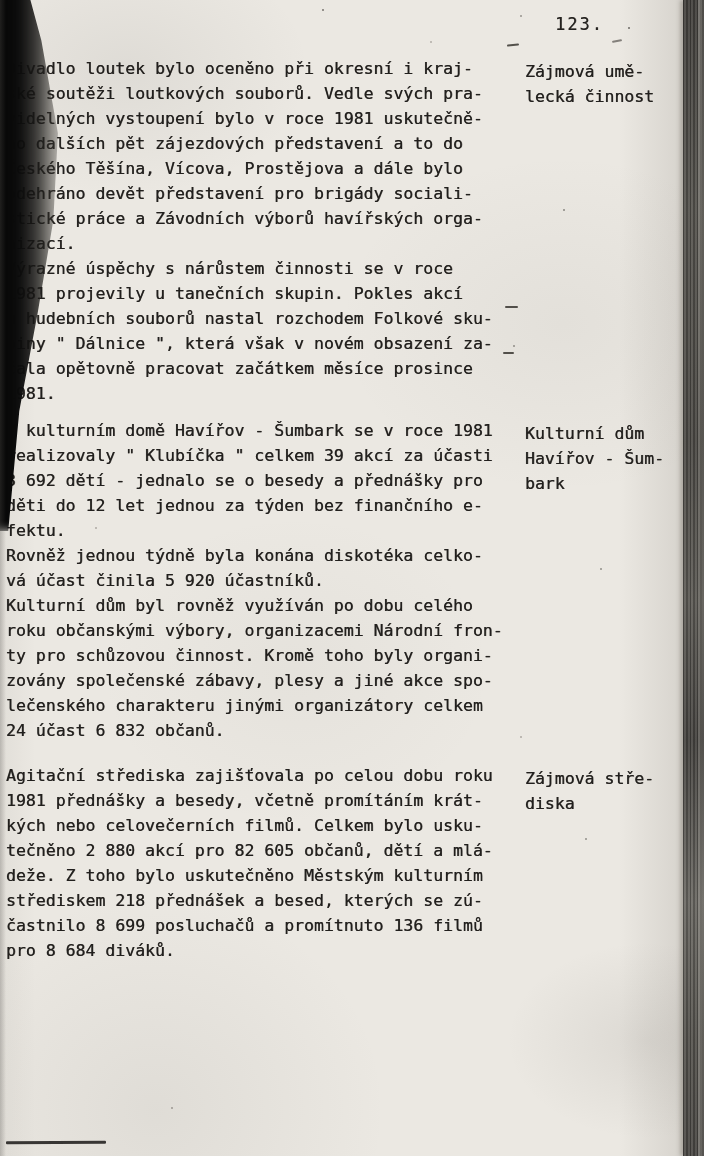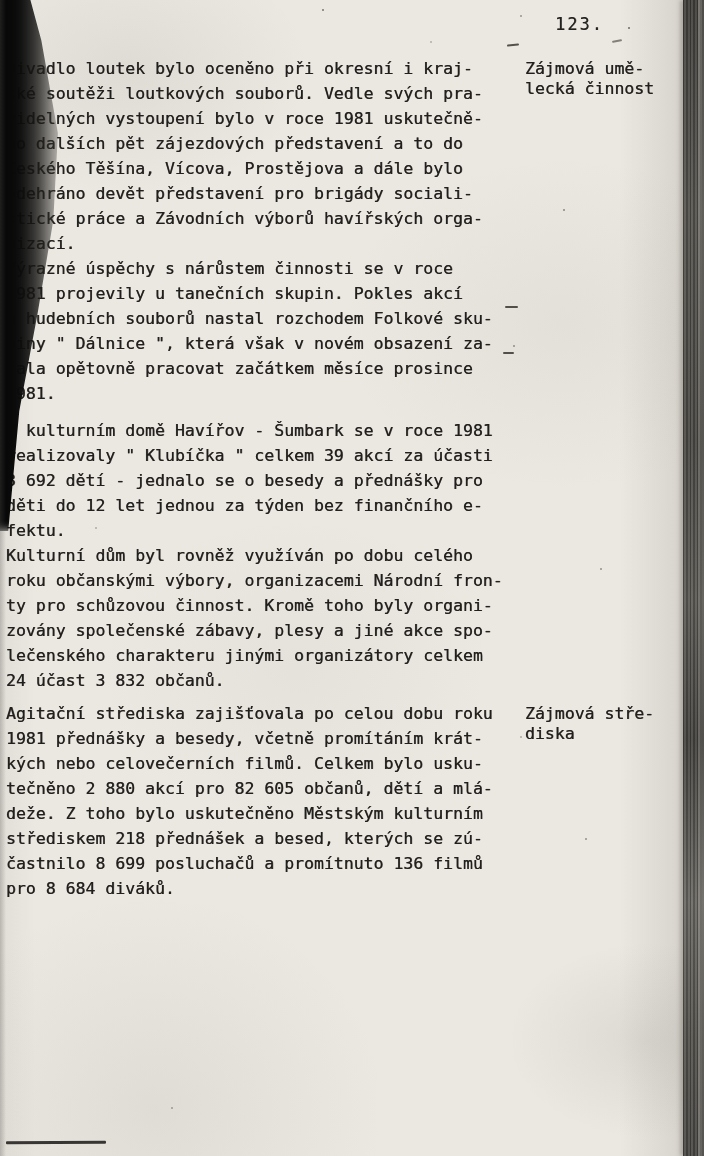--- a/index.html
+++ b/index.html
@@ -25,25 +25,25 @@
   
   .text-column {
     position: absolute; left: 6px; top: 56px; width: 692px;
     font-size: 16.5px; line-height: 25px;
     color: #211f1d;
     text-shadow: 0.4px 0.4px 0.5px rgba(40,37,33,0.65), -0.2px -0.2px 0.3px rgba(40,37,33,0.30);
   }
   .para { position: relative; }
   .para-text { white-space: pre; }
   .gap-sm { margin-top: 12px; }
-  .gap-md { margin-top: 8px; }
+  .gap-md { margin-top: 20px; }
   .margin-note {
     position: absolute; left: 519px; top: 3px;
     white-space: pre; width: 172px;
-    line-height: 20px;
+    line-height: 25px;
   }
   .page-number {
     position: absolute; left: 555px; top: 14px;
     font-size: 17px; letter-spacing: 2px;
     color: #24221f;
     text-shadow: 0.4px 0.4px 0.5px rgba(40,37,33,0.6);
   }
 
   
   .left-shadow {
@@ -136,31 +136,38 @@
 čala opětovně pracovat začátkem měsíce prosince
 1981.</div>
     </div>
 
     <div class="para gap-sm">
       <div class="para-text">V kulturním domě Havířov - Šumbark se v roce 1981
 realizovaly " Klubíčka " celkem 39 akcí za účasti
 3 692 dětí - jednalo se o besedy a přednášky pro
 děti do 12 let jednou za týden bez finančního e-
 fektu.</div>
+      <div class="margin-note">Kulturní dům
+Havířov - Šum-
+bark</div>
     </div>
 
+    <div class="para">
+      <div class="para-text">Rovněž jednou týdně byla konána diskotéka celko-
+vá účast činila 5 920 účastníků.</div>
+    </div>
 
 
     <div class="para">
       <div class="para-text">Kulturní dům byl rovněž využíván po dobu celého
 roku občanskými výbory, organizacemi Národní fron-
 ty pro schůzovou činnost. Kromě toho byly organi-
 zovány společenské zábavy, plesy a jiné akce spo-
 lečenského charakteru jinými organizátory celkem
-24 účast 3 832 občanů.</div>
+24 účast 6 832 občanů.</div>
     </div>
 
 
     <div class="para gap-md">
       <div class="para-text">Agitační střediska zajišťovala po celou dobu roku
 1981 přednášky a besedy, včetně promítáním krát-
 kých nebo celovečerních filmů. Celkem bylo usku-
 tečněno 2 880 akcí pro 82 605 občanů, dětí a mlá-
 deže. Z toho bylo uskutečněno Městským kulturním
 střediskem 218 přednášek a besed, kterých se zú-

